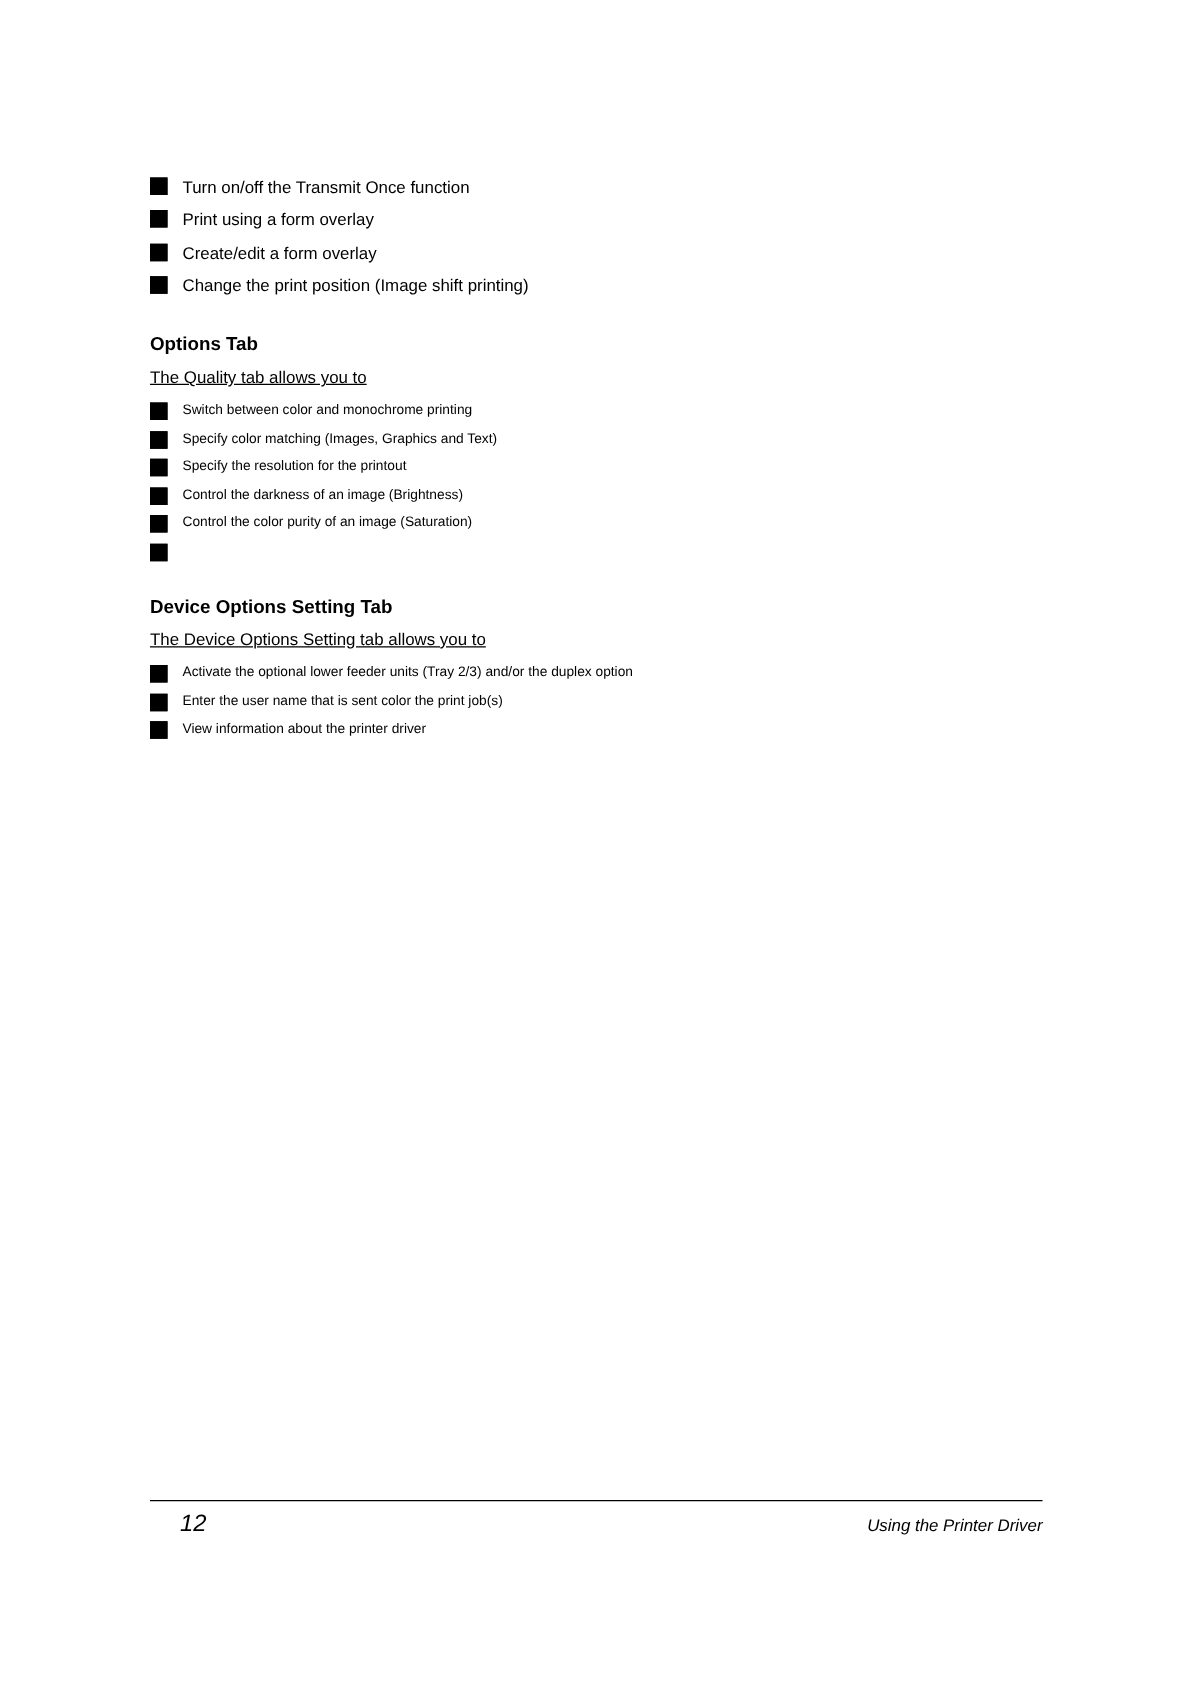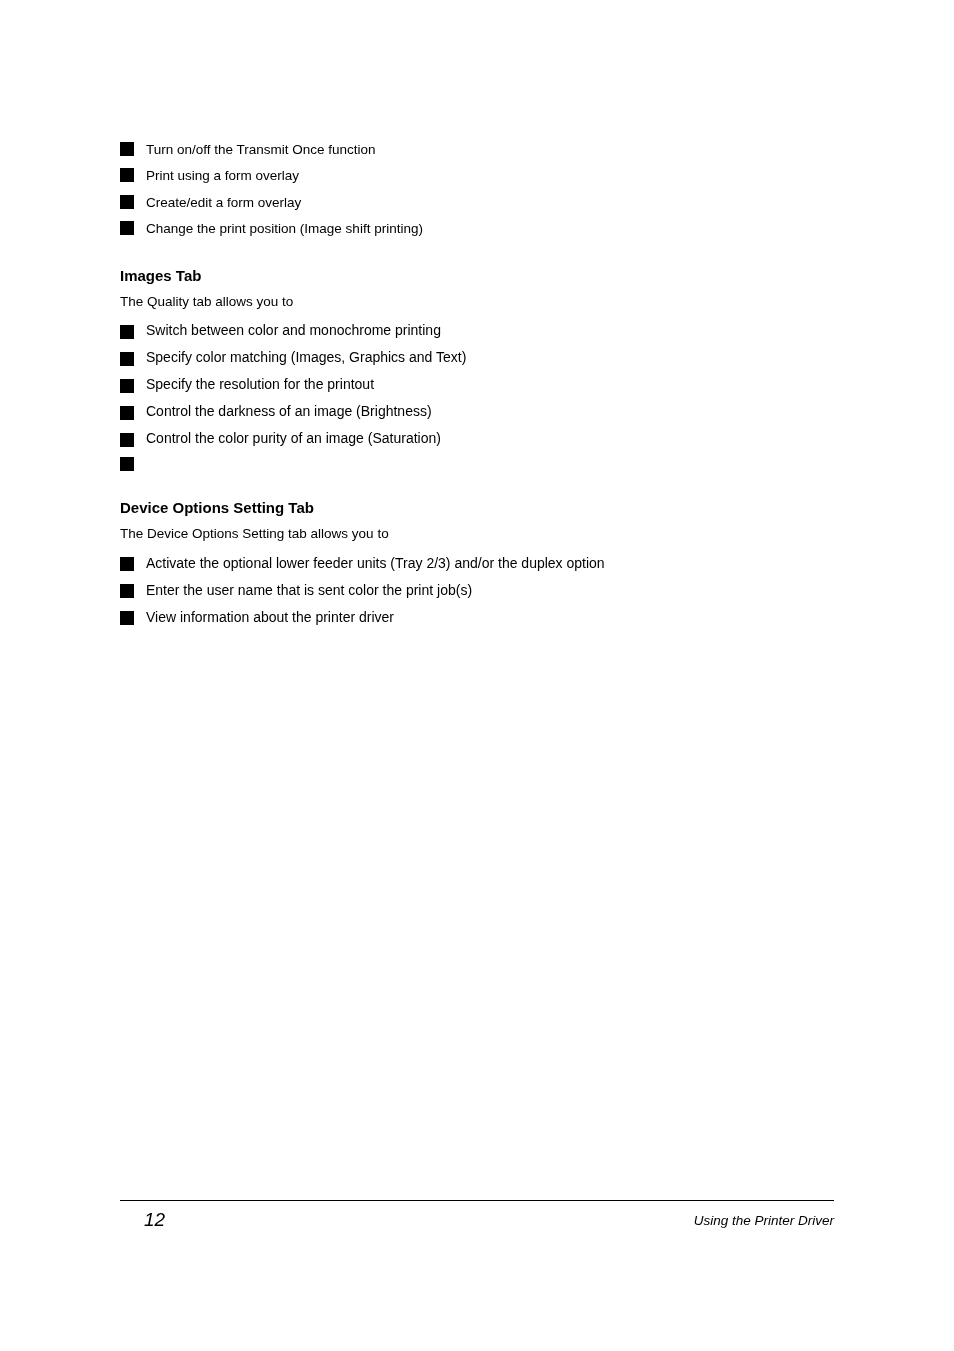--- a/index.html
+++ b/index.html
@@ -53,32 +53,33 @@
       font-size: 15px;
       font-weight: bold;
       margin-bottom: 8px;
       margin-top: 4px;
     }
 
     .section-intro {
       font-size: 13.5px;
       margin-bottom: 8px;
       line-height: 1.5;
+      text-decoration: underline;
     }
 
     .section-list {
       list-style: none;
       margin-bottom: 28px;
     }
 
     .section-list li {
       display: flex;
-      align-items: center;
+      align-items: flex-start;
       margin-bottom: 6px;
-      font-size: 14px;
+      font-size: 11px;
       line-height: 1.5;
     }
 
     .footer-line {
       position: absolute;
       bottom: 120px;
       left: 120px;
       right: 120px;
       border-top: 1px solid #000;
       padding-top: 8px;
@@ -116,21 +117,21 @@
         <span class="bullet"></span>
         <span>Create/edit a form overlay</span>
       </li>
       <li>
         <span class="bullet"></span>
         <span>Change the print position (Image shift printing)</span>
       </li>
     </ul>
 
   <div>
-    <h2 class="section-heading">Images Tab</h2>
+    <h2 class="section-heading">Options Tab</h2>
     <p class="section-intro">The Quality tab allows you to</p>
     <ul class="section-list">
     <li>
           <span class="bullet"></span>
           <span>Switch between color and monochrome printing</span>
         </li>
         <li>
           <span class="bullet"></span>
           <span>Specify color matching (Images, Graphics and Text)</span>
         </li>

